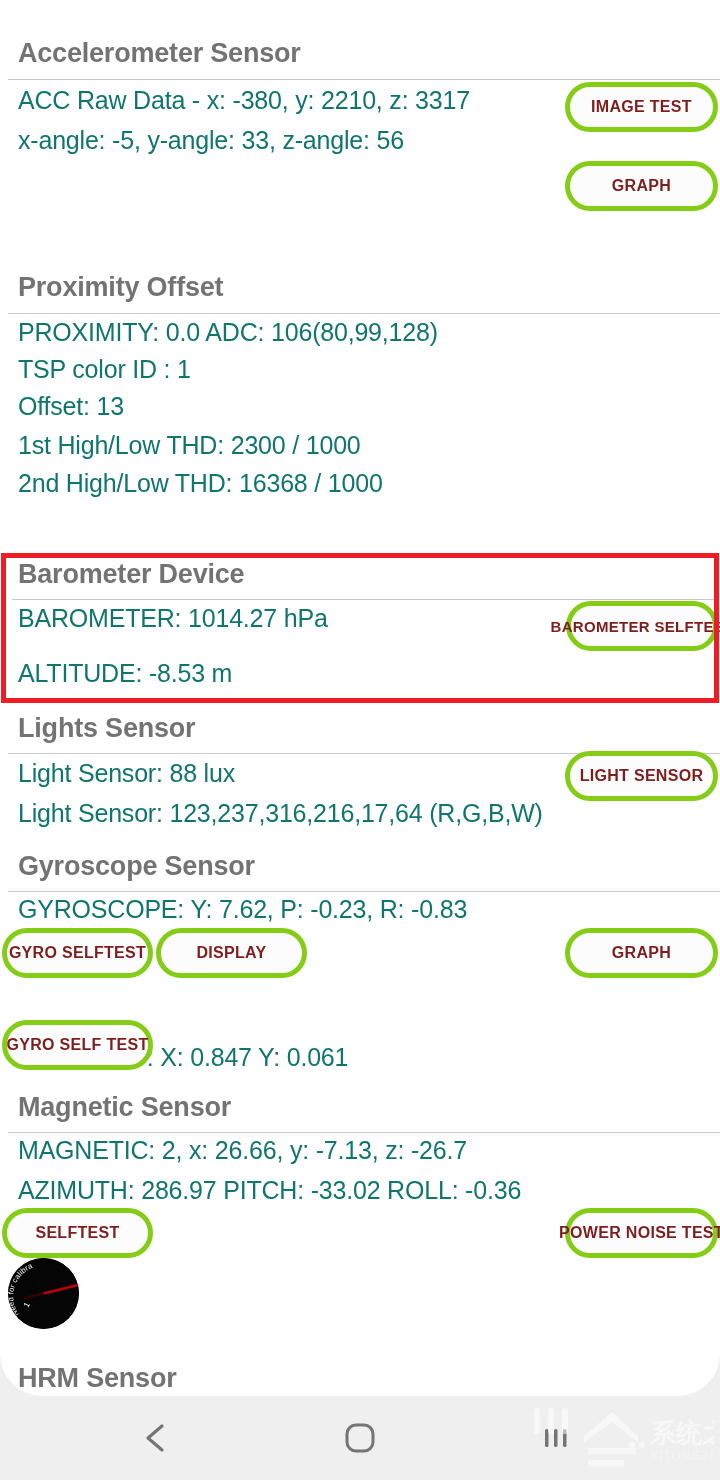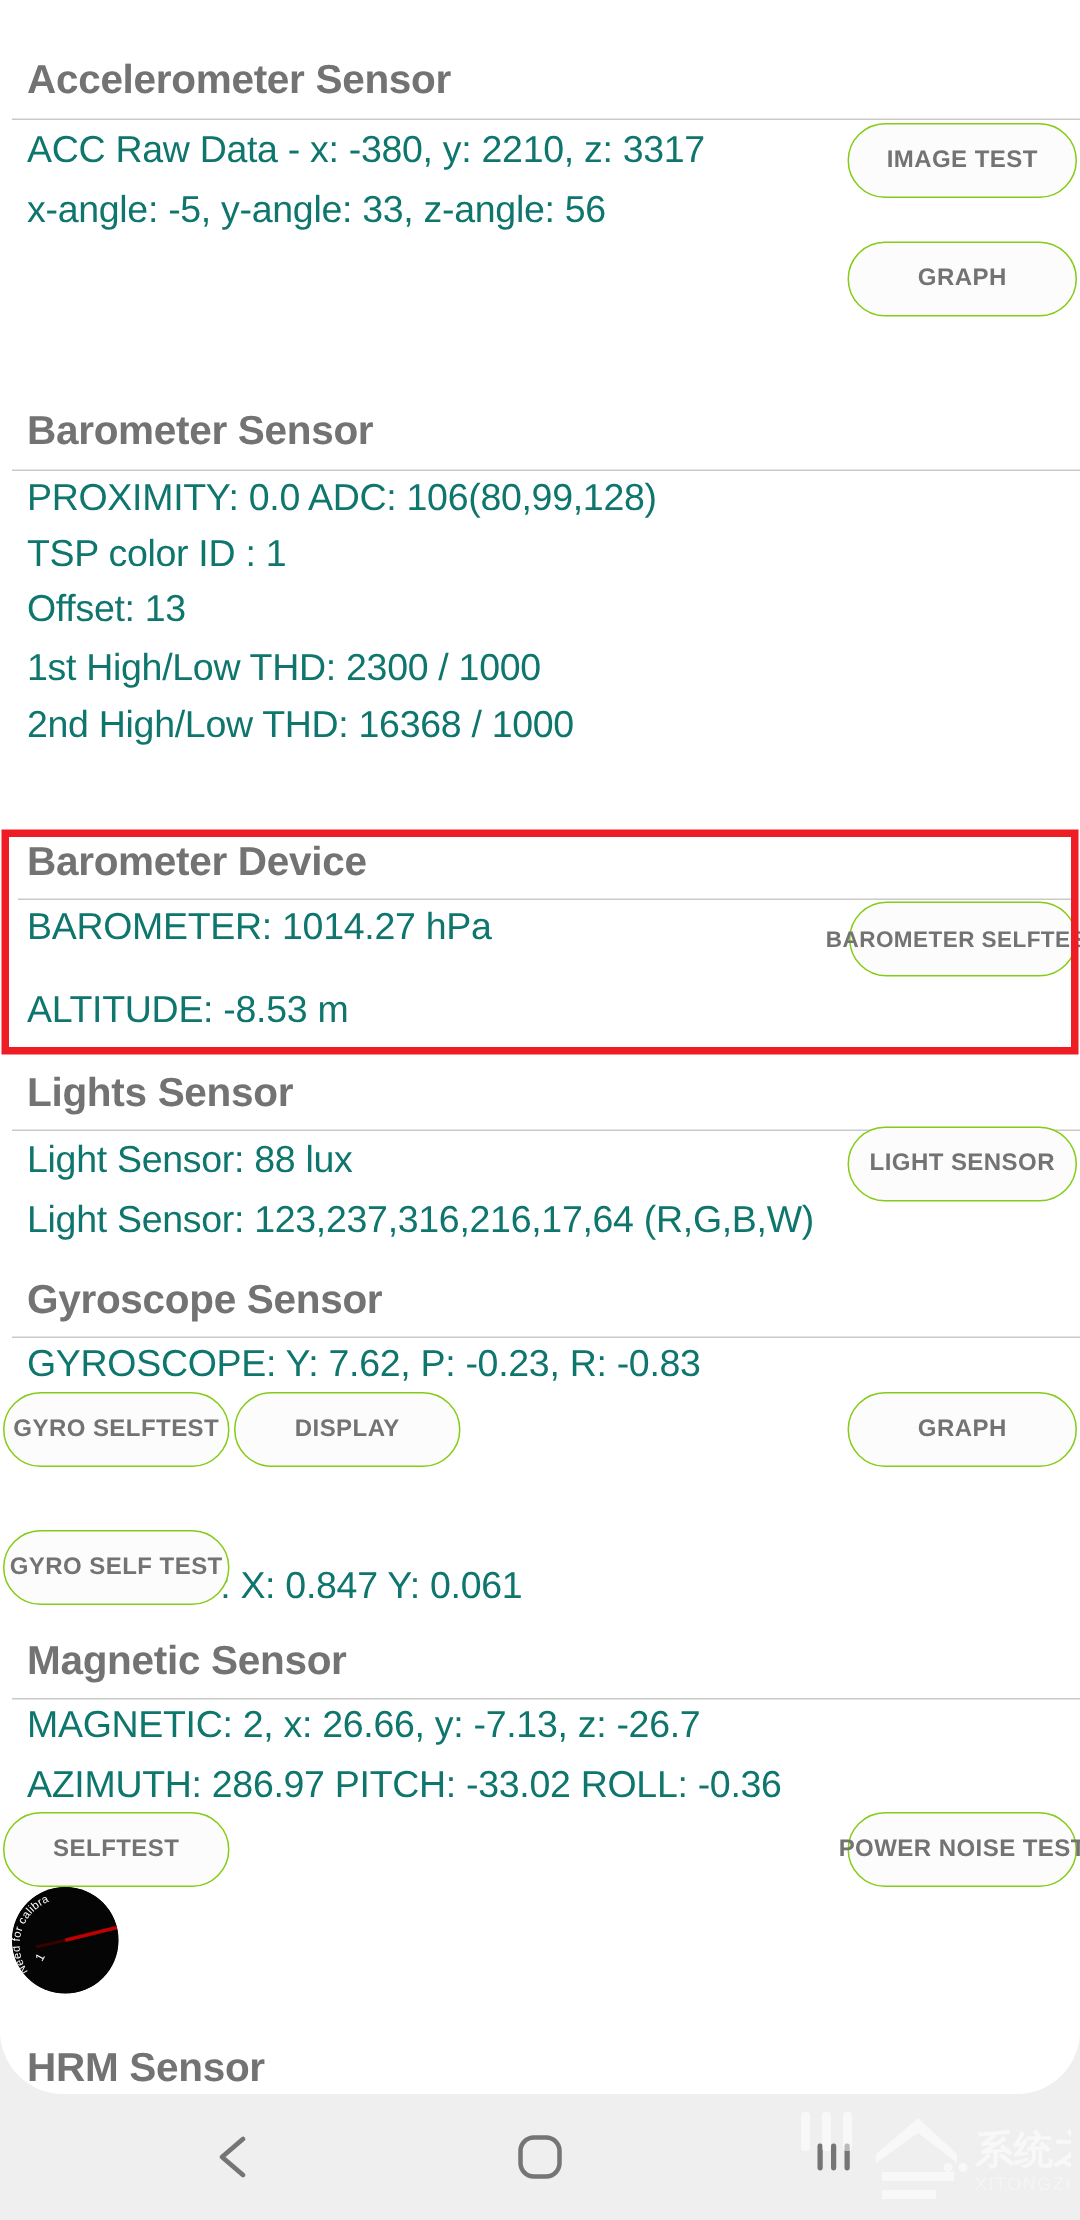--- a/index.html
+++ b/index.html
@@ -41,23 +41,23 @@
   .line {
     font-size: 25px;
     color: #0f766e;
     padding-left: 18px;
     letter-spacing: -0.2px;
     white-space: nowrap;
   }
   .btn {
     position: absolute;
     background: #fcfcfc;
-    border: 1px solid #84cc16;
+    border: 5px solid #84cc16;
     border-radius: 25px;
-    color: #737373;
+    color: #7f1d1d;
     font-weight: bold;
     font-size: 16px;
     letter-spacing: 0.3px;
     display: flex;
     align-items: center;
     justify-content: center;
     white-space: nowrap;
     height: 50px;
   }
   .btn.small { font-size: 15px; }
@@ -114,21 +114,21 @@
     <div class="abs" style="left:0;top:38px;width:720px;">
       <div class="sec-title">Accelerometer Sensor</div>
     </div>
     <div class="abs rule" style="left:4px;top:79px;width:712px;"></div>
     <div class="abs line" style="left:0;top:86px;">ACC Raw Data - x: -380, y: 2210, z: 3317</div>
     <div class="abs line" style="left:0;top:126px;">x-angle: -5, y-angle: 33, z-angle: 56</div>
     <div class="btn" style="left:565px;top:82px;width:153px;">IMAGE TEST</div>
     <div class="btn" style="left:565px;top:161px;width:153px;">GRAPH</div>
 
     <div class="abs" style="left:0;top:272px;width:720px;">
-      <div class="sec-title">Barometer Sensor</div>
+      <div class="sec-title">Proximity Offset</div>
     </div>
     <div class="abs rule" style="left:4px;top:313px;width:712px;"></div>
     <div class="abs line" style="left:0;top:318px;">PROXIMITY: 0.0     ADC: 106(80,99,128)</div>
     <div class="abs line" style="left:0;top:355px;">TSP color ID : 1</div>
     <div class="abs line" style="left:0;top:392px;">Offset: 13</div>
     <div class="abs line" style="left:0;top:431px;">1st High/Low THD: 2300 / 1000</div>
     <div class="abs line" style="left:0;top:469px;">2nd High/Low THD: 16368 / 1000</div>
 
     <div class="abs" style="left:0;top:559px;width:720px;">
       <div class="sec-title">Barometer Device</div>

